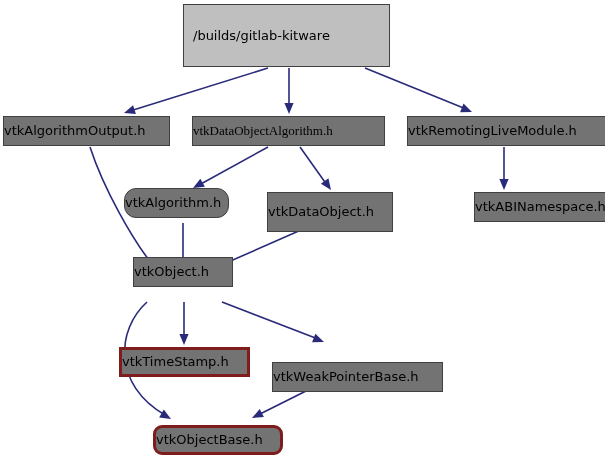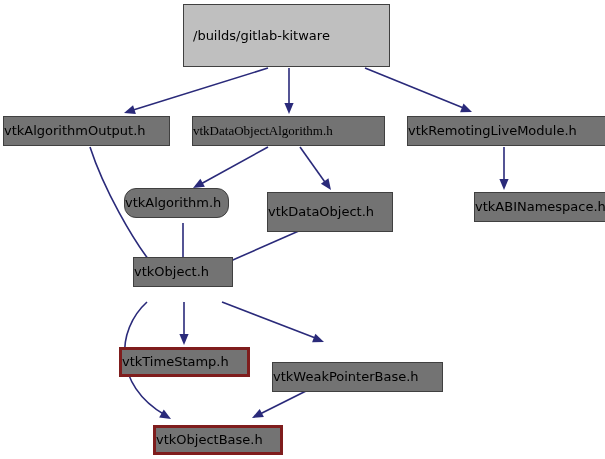--- a/index.html
+++ b/index.html
@@ -110,17 +110,17 @@
       </div>
       <div class="node" style="left: 133px; top: 257px; width: 100px; height: 30px;">
         <span>vtkObject.h</span>
       </div>
       <div class="node highlight" style="left: 119px; top: 347px; width: 131px; height: 30px;">
         <span>vtkTimeStamp.h</span>
       </div>
       <div class="node" style="left: 272px; top: 347px; width: 171px; height: 30px; margin-top: 15px;">
         <span>vtkWeakPointerBase.h</span>
       </div>
-      <div class="node highlight" style="left: 153px; top: 425px; width: 130px; height: 30px;">
+      <div class="node highlight" style="left: 153px; top: 425px; width: 130px; height: 30px; border-radius: 9px;">
         <span>vtkObjectBase.h</span>
       </div>
     </div>
 </div>
 
 </body></html>

